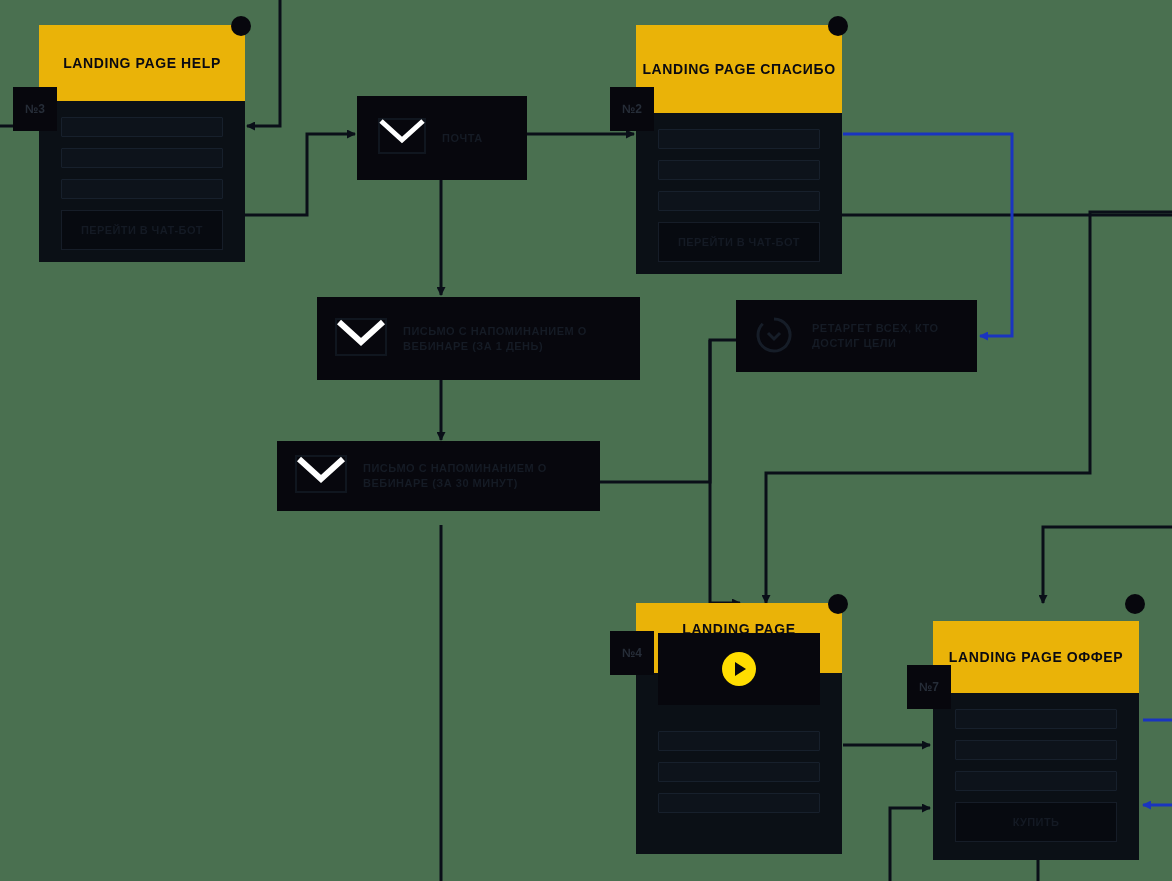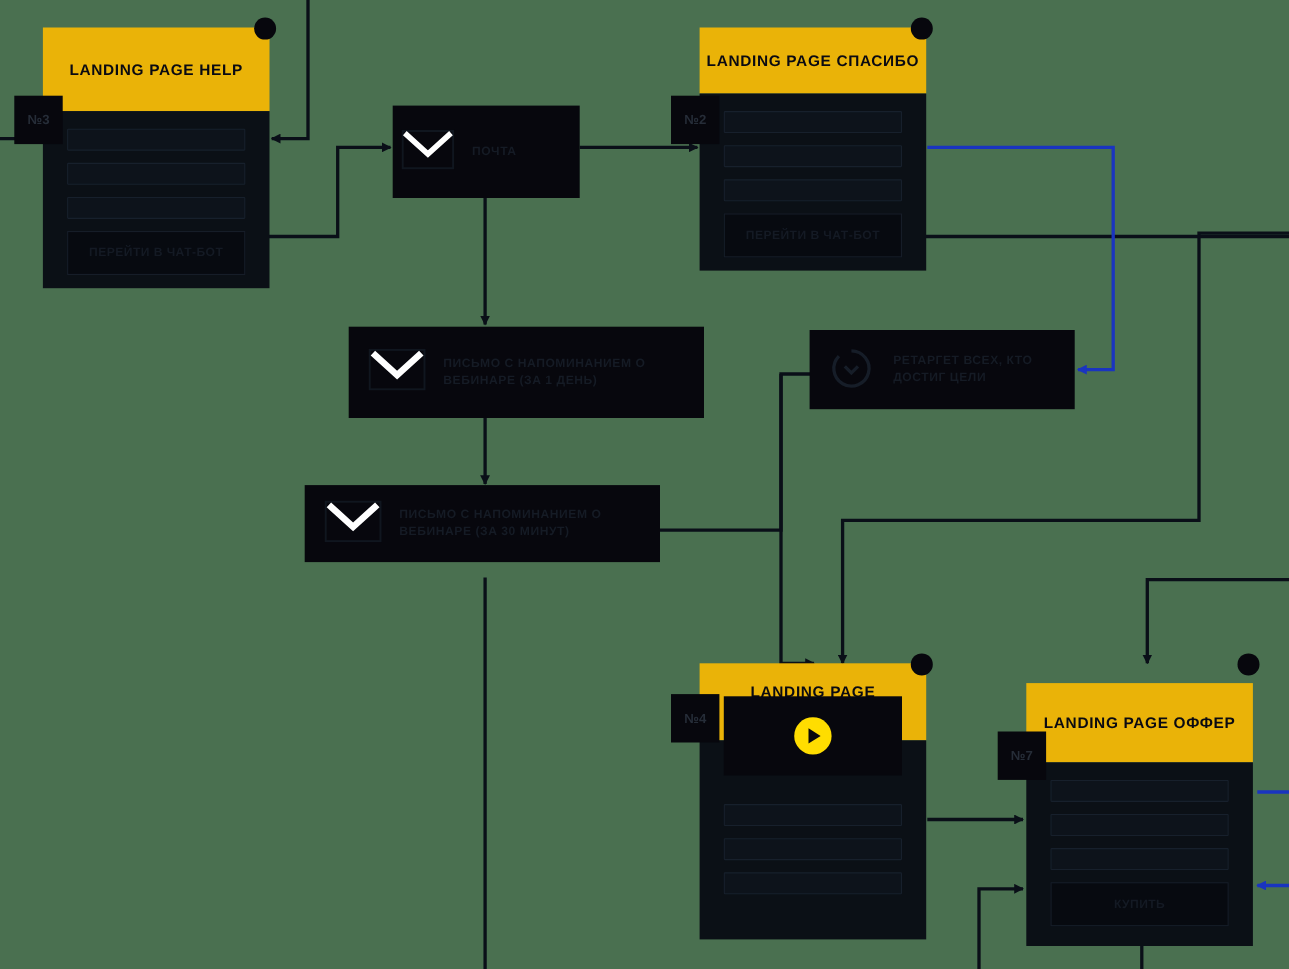--- a/index.html
+++ b/index.html
@@ -205,21 +205,21 @@
       <div class="lp-line"></div>
       <div class="lp-line"></div>
       <div class="lp-line"></div>
       <div class="lp-btn">ПЕРЕЙТИ В ЧАТ-БОТ</div>
     </div>
   </div>
 
   <div class="lp-card" id="lp-spasibo" style="left:636px; top:25px; width:206px;">
     <div class="lp-dot"></div>
     <div class="lp-badge" style="top:62px;">№2</div>
-    <div class="lp-head" style="height:60px;">LANDING PAGE СПАСИБО</div>
+    <div class="lp-head" style="height:88px;">LANDING PAGE СПАСИБО</div>
     <div class="lp-body" style="height:161px;">
       <div class="lp-line"></div>
       <div class="lp-line"></div>
       <div class="lp-line"></div>
       <div class="lp-btn">ПЕРЕЙТИ В ЧАТ-БОТ</div>
     </div>
   </div>
 
   <div class="lp-card" id="lp-webinar" style="left:636px; top:603px; width:206px;">
     <div class="lp-dot"></div>
@@ -243,21 +243,21 @@
     <div class="lp-badge" style="top:62px;">№7</div>
     <div class="lp-head" style="height:72px;margin-top:18px;">LANDING PAGE ОФФЕР</div>
     <div class="lp-body" style="height:167px;">
       <div class="lp-line"></div>
       <div class="lp-line"></div>
       <div class="lp-line"></div>
       <div class="lp-btn">КУПИТЬ</div>
     </div>
   </div>
 
-  <div class="blk" id="blk-pochta" style="left:357px; top:96px; width:170px; height:84px; justify-content:flex-start; padding-left:8px;">
+  <div class="blk" id="blk-pochta" style="left:357px; top:96px; width:170px; height:84px; justify-content:flex-start; padding-left:21px;">
     <span class="blk-ico">
       <svg width="48" height="36" viewBox="0 0 48 36">
         <rect x="1" y="1" width="46" height="34" fill="#07070d" stroke="#10161f" stroke-width="2"></rect>
         <path d="M3,3 L24,22 L45,3" fill="none" stroke="#ffffff" stroke-width="5"></path>
       </svg>
     </span>
     <span class="blk-txt">ПОЧТА</span>
   </div>
 
   <div class="blk" id="blk-reminder-day" style="left:277px; top:297px; width:323px; height:83px;margin-left:40px;">

